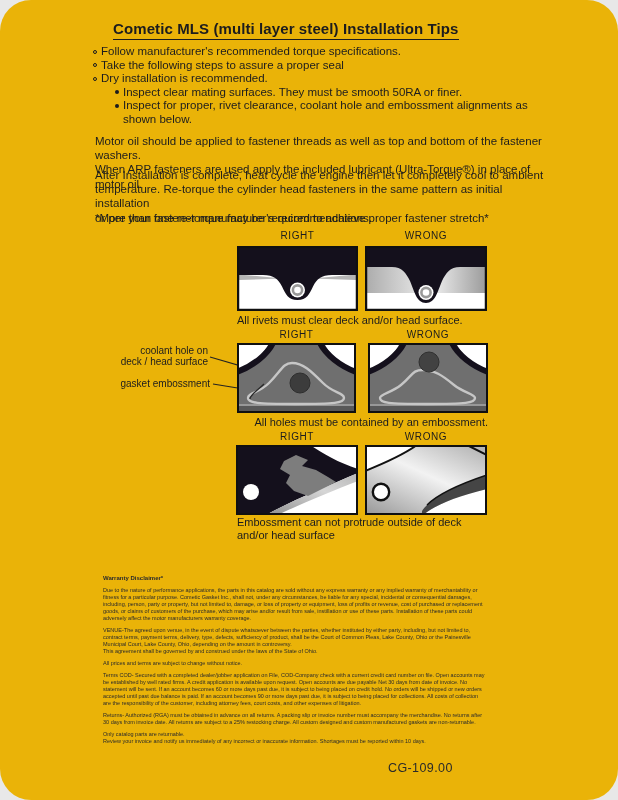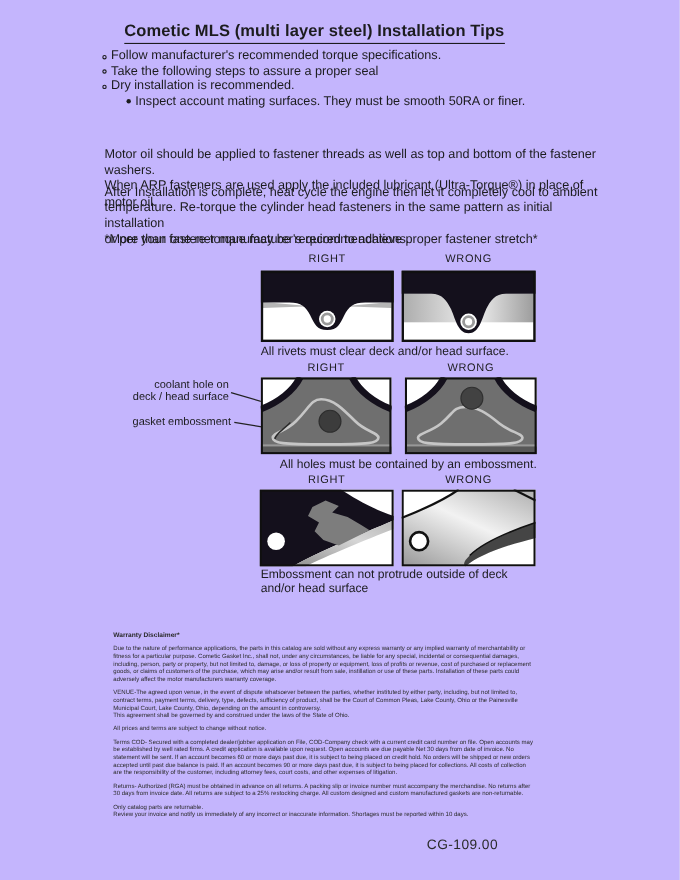--- a/index.html
+++ b/index.html
@@ -1,20 +1,20 @@
 <!DOCTYPE html>
 <html style="--ink: #1c1c1e; --diagram-black: #14101c; --deck-gray: #b5b5b5; --gasket-gray: #6f6f6f; --emboss-line: #c6c6c6; --hole-gray: #3c3c3c;"><head>
 <meta charset="utf-8">
 <style>
   * { margin:0; padding:0; box-sizing:border-box; }
   html,body { background:#e8e8e8; }
   .page {
     position:relative; width:618px; height:800px; margin:0 auto;
-    background:#c4b5fd; overflow:hidden;
-    font-family:"Liberation Sans", sans-serif; color:var(--ink);
+    background:#eab308; overflow:hidden;
+    font-family:"Liberation Sans", sans-serif; color:var(--ink);border-radius:31px;
   }
   .abs { position:absolute; }
   .page-title {
     left:113px; top:20px; font-size:15px; font-weight:bold;
     border-bottom:1.8px solid var(--ink); padding-bottom:2px; letter-spacing:0.1px;
   }
   .tips { left:93px; top:45px; width:440px; font-size:11.5px; line-height:13.6px; }
   .bullet-row { display:flex; align-items:flex-start; }
   .marker-open {
     width:4px; height:4px; border:1px solid var(--ink); border-radius:50%;
@@ -53,21 +53,25 @@
     <div class="bullet-row">
       <span class="marker-open"></span>
       <span>Take the following steps to assure a proper seal</span>
     </div>
     <div class="bullet-row">
       <span class="marker-open"></span>
       <span>Dry installation is recommended.</span>
     </div>
     <div class="bullet-row sub">
       <span class="marker-fill"></span>
-      <span>Inspect account mating surfaces.  They must be smooth 50RA or finer.</span>
+      <span>Inspect clear mating surfaces.  They must be smooth 50RA or finer.</span>
+    </div>
+    <div class="bullet-row sub">
+      <span class="marker-fill"></span>
+      <span>Inspect for proper, rivet clearance, coolant hole and embossment alignments as shown below.</span>
     </div>
   </div>
 
   <div class="abs body-para" style="top:134px">
     <div>Motor oil should be applied to fastener threads as well as top and bottom of the fastener washers.</div>
     <div>When ARP fasteners are used apply the included lubricant (Ultra-Torque®) in place of motor oil.</div>
   </div>
   <div class="abs body-para" style="top:168px">
     <div>After Installation is complete, heat cycle the engine then let it completely cool to ambient</div>
     <div>temperature. Re-torque the cylinder head fasteners in the same pattern as initial installation</div>

